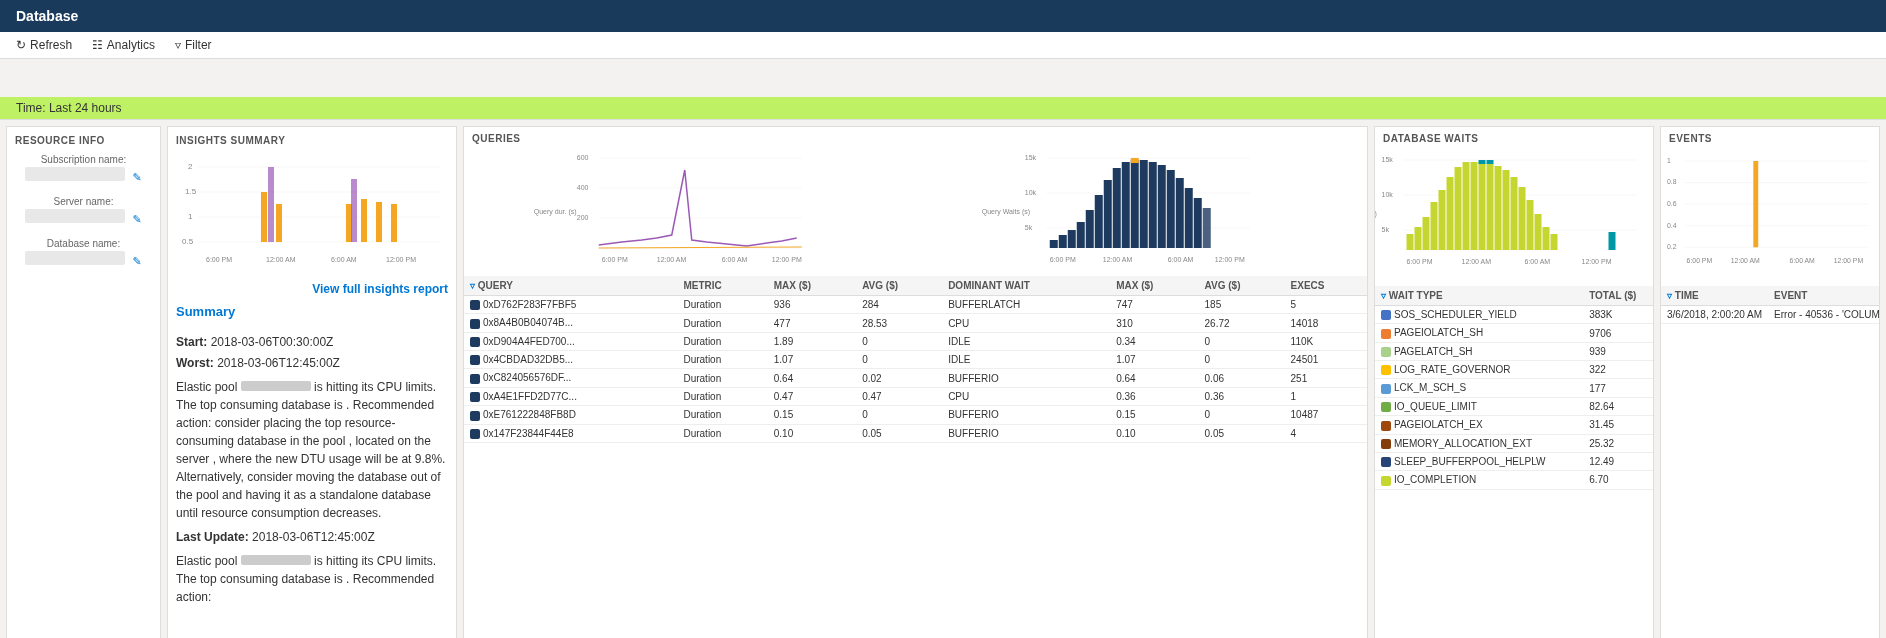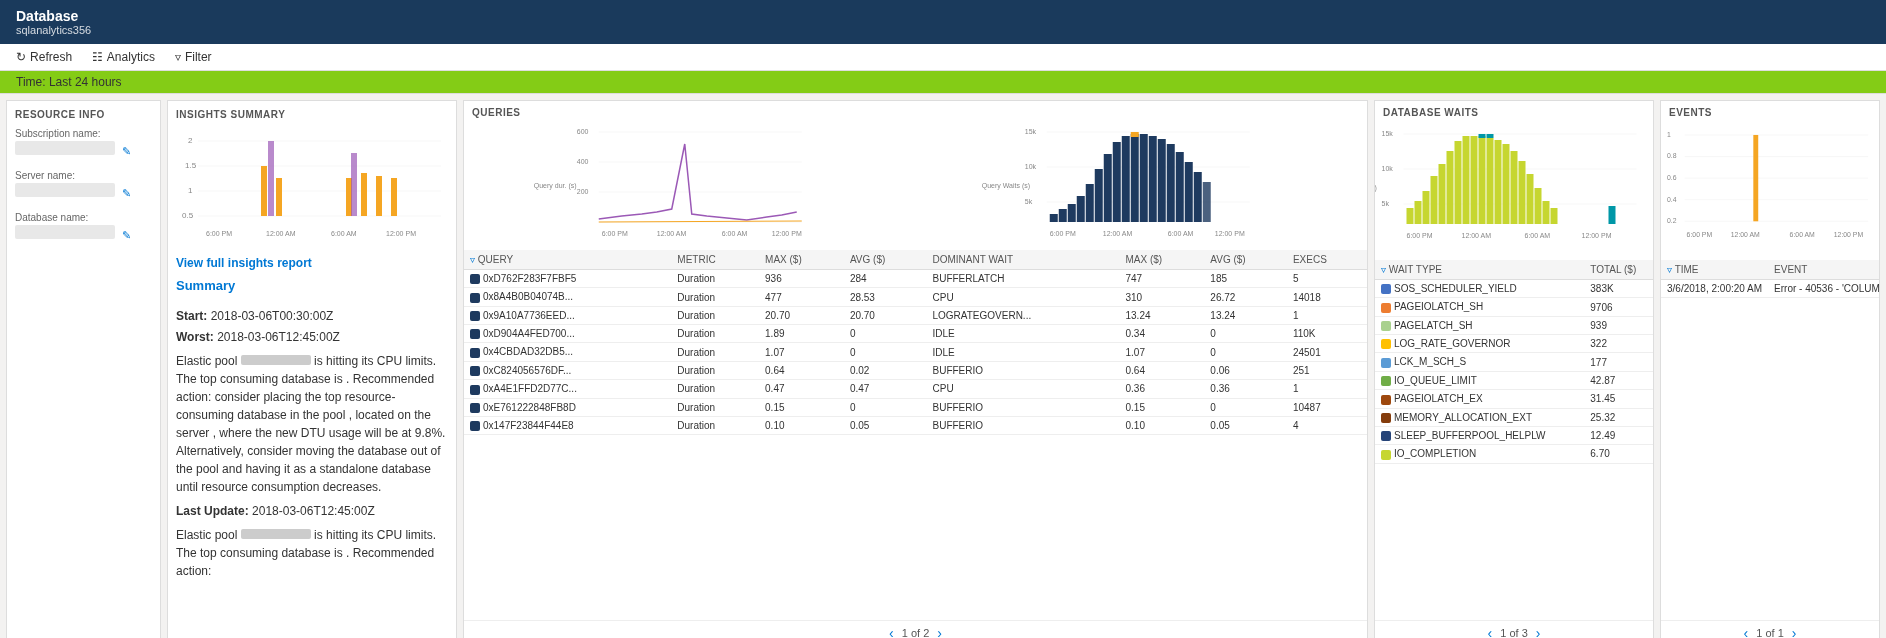--- a/index.html
+++ b/index.html
@@ -8,52 +8,52 @@
     
     .header { background: #1a3a5c; color: white; padding: 8px 16px; display: flex; flex-direction: column; }
     .header-title { font-size: 14px; font-weight: 600; }
     .header-sub { font-size: 11px; opacity: 0.8; }
 
     
     .toolbar { background: white; border-bottom: 1px solid #ddd; padding: 6px 16px; display: flex; gap: 20px; align-items: center; }
     .toolbar-btn { display: flex; align-items: center; gap: 4px; cursor: pointer; color: #333; font-size: 12px; background: none; border: none; }
 
     
-    .time-bar { background: #84cc16; border-bottom: 1px solid #ddd; padding: 4px 16px; font-size: 12px; color: #333; }
+    .time-bar { background: #bef264; border-bottom: 1px solid #ddd; padding: 4px 16px; font-size: 12px; color: #333; margin-top: 38px; }
 
     
     .main { display: flex; gap: 6px; padding: 6px; background: #f3f2f1; height: calc(638px - 80px); overflow: hidden; }
 
     
     .panel { background: white; border: 1px solid #ddd; display: flex; flex-direction: column; overflow: hidden; }
 
     
     .resource-panel { width: 155px; flex-shrink: 0; padding: 8px; }
     .panel-title { font-size: 10px; font-weight: 700; text-transform: uppercase; color: #555; margin-bottom: 8px; letter-spacing: 0.5px; }
-    .resource-field { margin-bottom: 12px; }
+    .resource-field { margin-bottom: 12px; text-align: center; }
     .resource-label { font-size: 10px; color: #666; margin-bottom: 2px; }
     .resource-value { background: #e8e8e8; height: 14px; border-radius: 2px; width: 100px; display: inline-block; }
     .edit-icon { color: #0078d4; cursor: pointer; margin-left: 4px; font-size: 11px; }
 
     
     .insights-panel { width: 290px; flex-shrink: 0; padding: 8px; overflow-y: auto; }
     .chart-area { height: 120px; margin-bottom: 8px; position: relative; }
-    .view-link { color: #0078d4; font-size: 12px; font-weight: 600; cursor: pointer; margin-bottom: 8px; display: block; text-decoration: none; }
+    .view-link { color: #0078d4; font-size: 12px; font-weight: 600; cursor: pointer; margin-bottom: 8px; display: block; text-decoration: none; text-align: right; }
     .summary-title { font-size: 13px; font-weight: 600; color: #0078d4; margin-bottom: 6px; }
     .summary-text { font-size: 12px; color: #333; line-height: 1.5; margin-top: 8px; }
     .summary-label { font-weight: 600; }
     .redacted { background: #ccc; height: 10px; border-radius: 2px; display: inline-block; width: 70px; }
 
     
     .queries-panel { flex: 1; min-width: 0; padding: 0; }
 
     .table-container { overflow: auto; flex: 1; }
     table { width: 100%; border-collapse: collapse; font-size: 10px; }
     thead tr { background: #f5f5f5; }
-    th { padding: 4px 6px; text-align: left; border-bottom: 1px solid #ddd; font-weight: 400; color: #555; white-space: nowrap; }
+    th { padding: 4px 6px; text-align: left; border-bottom: 1px solid #ddd; font-weight: 700; color: #555; white-space: nowrap; }
     td { padding: 3px 6px; border-bottom: 1px solid #eee; white-space: nowrap; }
 
     
     .pagination { display: flex; align-items: center; justify-content: center; gap: 8px; padding: 4px; border-top: 1px solid #eee; font-size: 11px; color: #555; }
     .page-btn { cursor: pointer; color: #0078d4; font-size: 14px; background: none; border: none; }
     .page-btn:disabled { color: #ccc; cursor: default; }
 
     
     .waits-panel { width: 280px; flex-shrink: 0; padding: 0; display: flex; flex-direction: column; }
     .waits-chart { height: 140px; padding: 6px; }
@@ -68,21 +68,20 @@
     svg { overflow: visible; }
 
     .panel-header-row { display: flex; align-items: center; padding: 6px 8px 2px; gap: 4px; }
     .panel-header-title { font-size: 10px; font-weight: 700; text-transform: uppercase; color: #555; letter-spacing: 0.5px; }
   </style>
 </head>
 <body>
 
 <div class="header">
   <span class="header-title">Database</span>
-  <span class="header-sub">sqlanalytics356</span>
 </div>
 
 <div class="toolbar">
   <button class="toolbar-btn">
     <span>↻</span>
     <span>Refresh</span>
   </button>
   <button class="toolbar-btn">
     <span>☷</span>
     <span>Analytics</span>
@@ -257,30 +256,20 @@
     </tr>
             <tr>
       <td><span style="display:inline-block;width:10px;height:10px;background:#1e3a5f;border-radius:2px;margin-right:3px;vertical-align:middle;"></span>0x8A4B0B04074B...</td>
       <td>Duration</td>
       <td>477</td>
       <td>28.53</td>
       <td>CPU</td>
       <td>310</td>
       <td>26.72</td>
       <td>14018</td>
-    </tr>
-            <tr>
-      <td><span style="display:inline-block;width:10px;height:10px;background:#1e3a5f;border-radius:2px;margin-right:3px;vertical-align:middle;"></span>0x9A10A7736EED...</td>
-      <td>Duration</td>
-      <td>20.70</td>
-      <td>20.70</td>
-      <td>LOGRATEGOVERN...</td>
-      <td>13.24</td>
-      <td>13.24</td>
-      <td>1</td>
     </tr>
             <tr>
       <td><span style="display:inline-block;width:10px;height:10px;background:#1e3a5f;border-radius:2px;margin-right:3px;vertical-align:middle;"></span>0xD904A4FED700...</td>
       <td>Duration</td>
       <td>1.89</td>
       <td>0</td>
       <td>IDLE</td>
       <td>0.34</td>
       <td>0</td>
       <td>110K</td>
@@ -426,21 +415,21 @@
             <tr>
       <td>
         <span style="display:inline-block;width:10px;height:10px;background:#5b9bd5;border-radius:2px;margin-right:3px;vertical-align:middle;"></span>LCK_M_SCH_S
       </td>
       <td>177</td>
     </tr>
             <tr>
       <td>
         <span style="display:inline-block;width:10px;height:10px;background:#70ad47;border-radius:2px;margin-right:3px;vertical-align:middle;"></span>IO_QUEUE_LIMIT
       </td>
-      <td>42.87</td>
+      <td>82.64</td>
     </tr>
             <tr>
       <td>
         <span style="display:inline-block;width:10px;height:10px;background:#9e480e;border-radius:2px;margin-right:3px;vertical-align:middle;"></span>PAGEIOLATCH_EX
       </td>
       <td>31.45</td>
     </tr>
             <tr>
       <td>
         <span style="display:inline-block;width:10px;height:10px;background:#843c0c;border-radius:2px;margin-right:3px;vertical-align:middle;"></span>MEMORY_ALLOCATION_EXT

